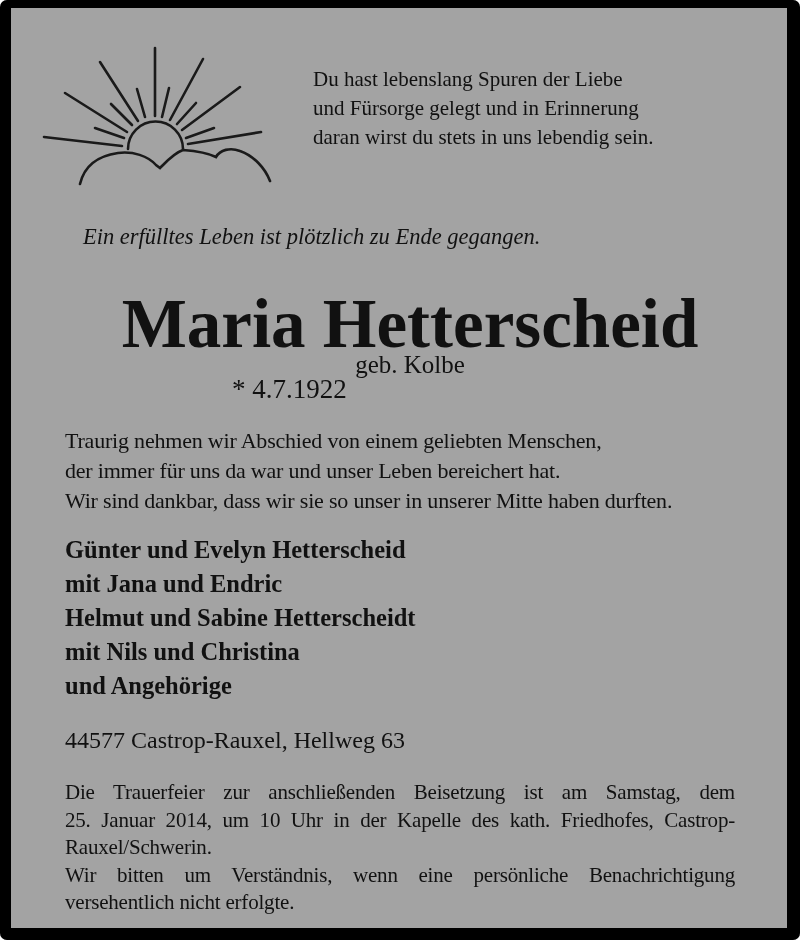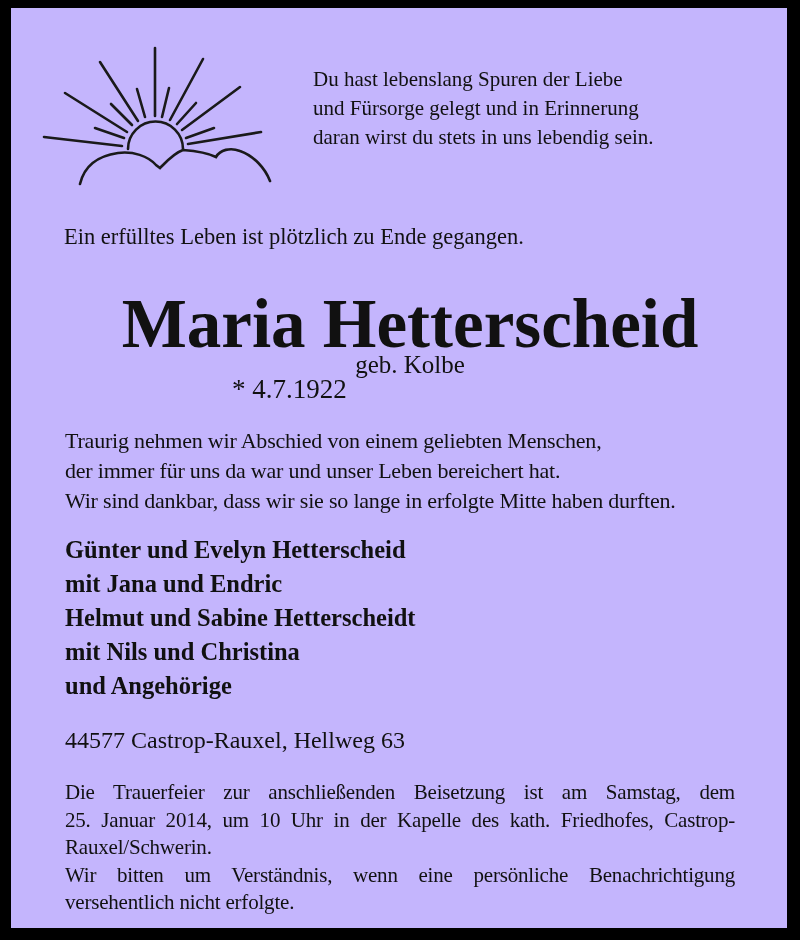--- a/index.html
+++ b/index.html
@@ -1,46 +1,48 @@
 <!DOCTYPE html>
 <html><head>
 <meta charset="utf-8">
 <style>
   html, body { margin: 0; padding: 0; background: #ffffff; }
   .page {
     position: relative;
     width: 800px;
     height: 940px;
-    background: #c4b5fd;
+    background: #a3a3a3;
     color: #111111;
     font-family: "Liberation Serif", serif;
     overflow: hidden;
+    border-radius: 7px;
   }
   .frame {
     position: absolute;
     inset: 0;
     border-style: solid;
     border-color: #000000;
     border-width: 8px 13px 12px 11px;
     box-sizing: border-box;
     pointer-events: none;
   }
   .sun-svg { position: absolute; left: 0; top: 0; }
 
   .epigraph {
     position: absolute;
     left: 313px; top: 65px;
     font-size: 21px; line-height: 29px;
     white-space: nowrap;
   }
   .intro {
     position: absolute;
-    left: 64px; top: 222px;
+    left: 83px; top: 222px;
     font-size: 22.5px; line-height: 30px;
     white-space: nowrap;
+    font-style: italic;
   }
   .name {
     position: absolute;
     left: 40px; top: 288px; width: 740px;
     text-align: center;
     font-size: 69px; font-weight: bold; line-height: 72px;
     white-space: nowrap;
   }
   .maiden {
     position: absolute;
@@ -132,21 +134,21 @@
   <div class="name">Maria Hetterscheid</div>
   <div class="maiden">geb. Kolbe</div>
 
   <div class="dates">
     <span class="birth">* 4.7.1922</span>
   </div>
 
   <div class="tribute">
     <div>Traurig nehmen wir Abschied von einem geliebten Menschen,</div>
     <div>der immer für uns da war und unser Leben bereichert hat.</div>
-    <div>Wir sind dankbar, dass wir sie so lange in erfolgte Mitte haben durften.</div>
+    <div>Wir sind dankbar, dass wir sie so unser in unserer Mitte haben durften.</div>
   </div>
 
   <div class="mourners">
     <div>Günter und Evelyn Hetterscheid</div>
     <div>mit Jana und Endric</div>
     <div>Helmut und Sabine Hetterscheidt</div>
     <div>mit Nils und Christina</div>
     <div>und Angehörige</div>
   </div>
 

